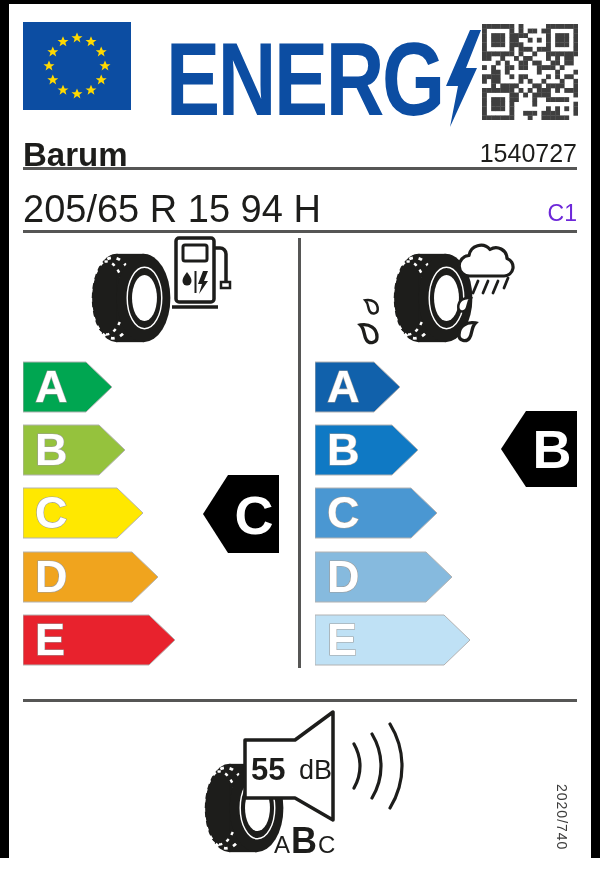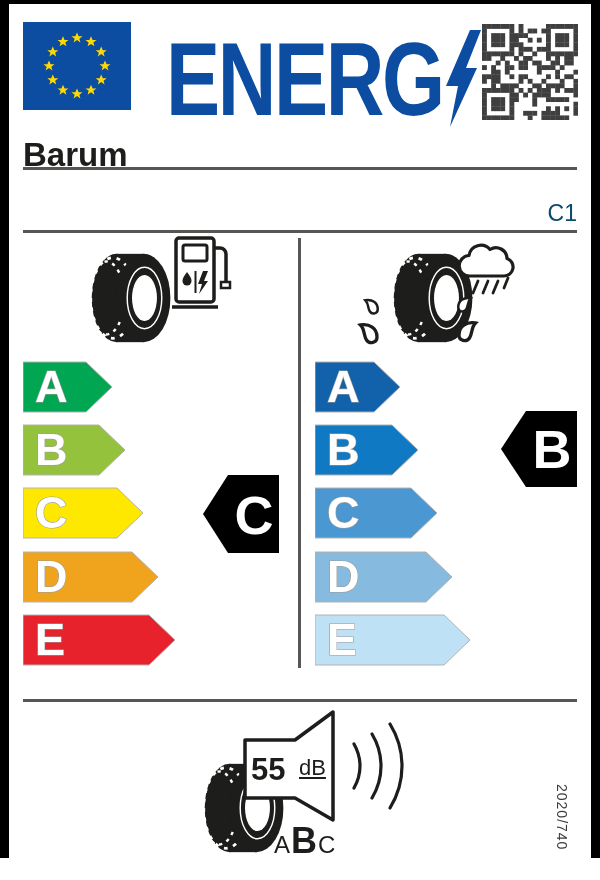--- a/index.html
+++ b/index.html
@@ -6,26 +6,26 @@
   .stage{position:relative;width:600px;height:880px;background:#fff;overflow:hidden;
          font-family:"Liberation Sans",sans-serif;color:#1d1d1b;}
   .abs{position:absolute;}
   .border-bar{background:#000;}
   .rule{background:#565655;height:2.5px;}
   .energ{font-weight:bold;font-size:104px;line-height:1;letter-spacing:-3px;
          color:#0c4da2;transform:scaleX(0.78);transform-origin:left top;}
   .brand{font-size:33px;font-weight:bold;}
   .artnum{font-size:25px;}
   .size{font-size:38px;}
-  .tclass{font-size:23px;color:#0c4a6e;}
+  .tclass{font-size:23px;color:#6d28d9;}
   svg text{font-family:"Liberation Sans",sans-serif;}
   .grade-letter{font-size:45px;font-weight:bold;fill:#fff;stroke:#9d9d9c;stroke-width:1.2px;paint-order:stroke;}
   .rating-letter{font-size:54px;font-weight:bold;fill:#fff;}
   .db-value{font-size:31px;font-weight:bold;}
-  .db-unit{font-size:22px;text-decoration:underline;}
+  .db-unit{font-size:27px;}
   .noise-classes{display:flex;align-items:baseline;letter-spacing:1px;}
   .noise-a,.noise-c{font-size:24px;}
   .noise-b{font-size:36px;font-weight:bold;}
   .regulation{writing-mode:vertical-rl;font-size:14px;color:#3c3c3b;letter-spacing:1px;}
 </style>
 </head>
 <body>
 
 <div class="stage">
 
@@ -305,22 +305,24 @@
       <rect x="45.71428571428571" y="91.42857142857142" width="4.871428571428571" height="4.871428571428571" fill="#3f3f3f"></rect>
       <rect x="59.42857142857142" y="91.42857142857142" width="4.871428571428571" height="4.871428571428571" fill="#3f3f3f"></rect>
       <rect x="64" y="91.42857142857142" width="4.871428571428571" height="4.871428571428571" fill="#3f3f3f"></rect>
       <rect x="68.57142857142857" y="91.42857142857142" width="4.871428571428571" height="4.871428571428571" fill="#3f3f3f"></rect>
       <rect x="73.14285714285714" y="91.42857142857142" width="4.871428571428571" height="4.871428571428571" fill="#3f3f3f"></rect>
       <rect x="77.71428571428571" y="91.42857142857142" width="4.871428571428571" height="4.871428571428571" fill="#3f3f3f"></rect>
       <rect x="82.28571428571428" y="91.42857142857142" width="4.871428571428571" height="4.871428571428571" fill="#3f3f3f"></rect>
     </svg>
 
   <div class="abs brand" style="left:23px;top:136px">Barum</div>
+  <div class="abs artnum" style="right:23px;top:139px">1540727</div>
   <div class="abs rule" style="left:23px;top:167px;width:554px"></div>
 
+  <div class="abs size" style="left:23px;top:188px">205/65 R 15 94 H</div>
   <div class="abs tclass" style="right:23px;top:200px">C1</div>
   <div class="abs rule" style="left:23px;top:230px;width:554px"></div>
 
   <div class="abs" style="left:298px;top:238px;width:2.5px;height:430px;background:#565655"></div>
 
   <svg class="abs" style="left:84px;top:250px" width="96" height="96" viewBox="0 0 100 100">
       <use href="#tire" xlink:href="#tire"></use>
     </svg>
 
   <svg class="abs" style="left:172px;top:236px" width="60" height="84" viewBox="0 0 60 84">

